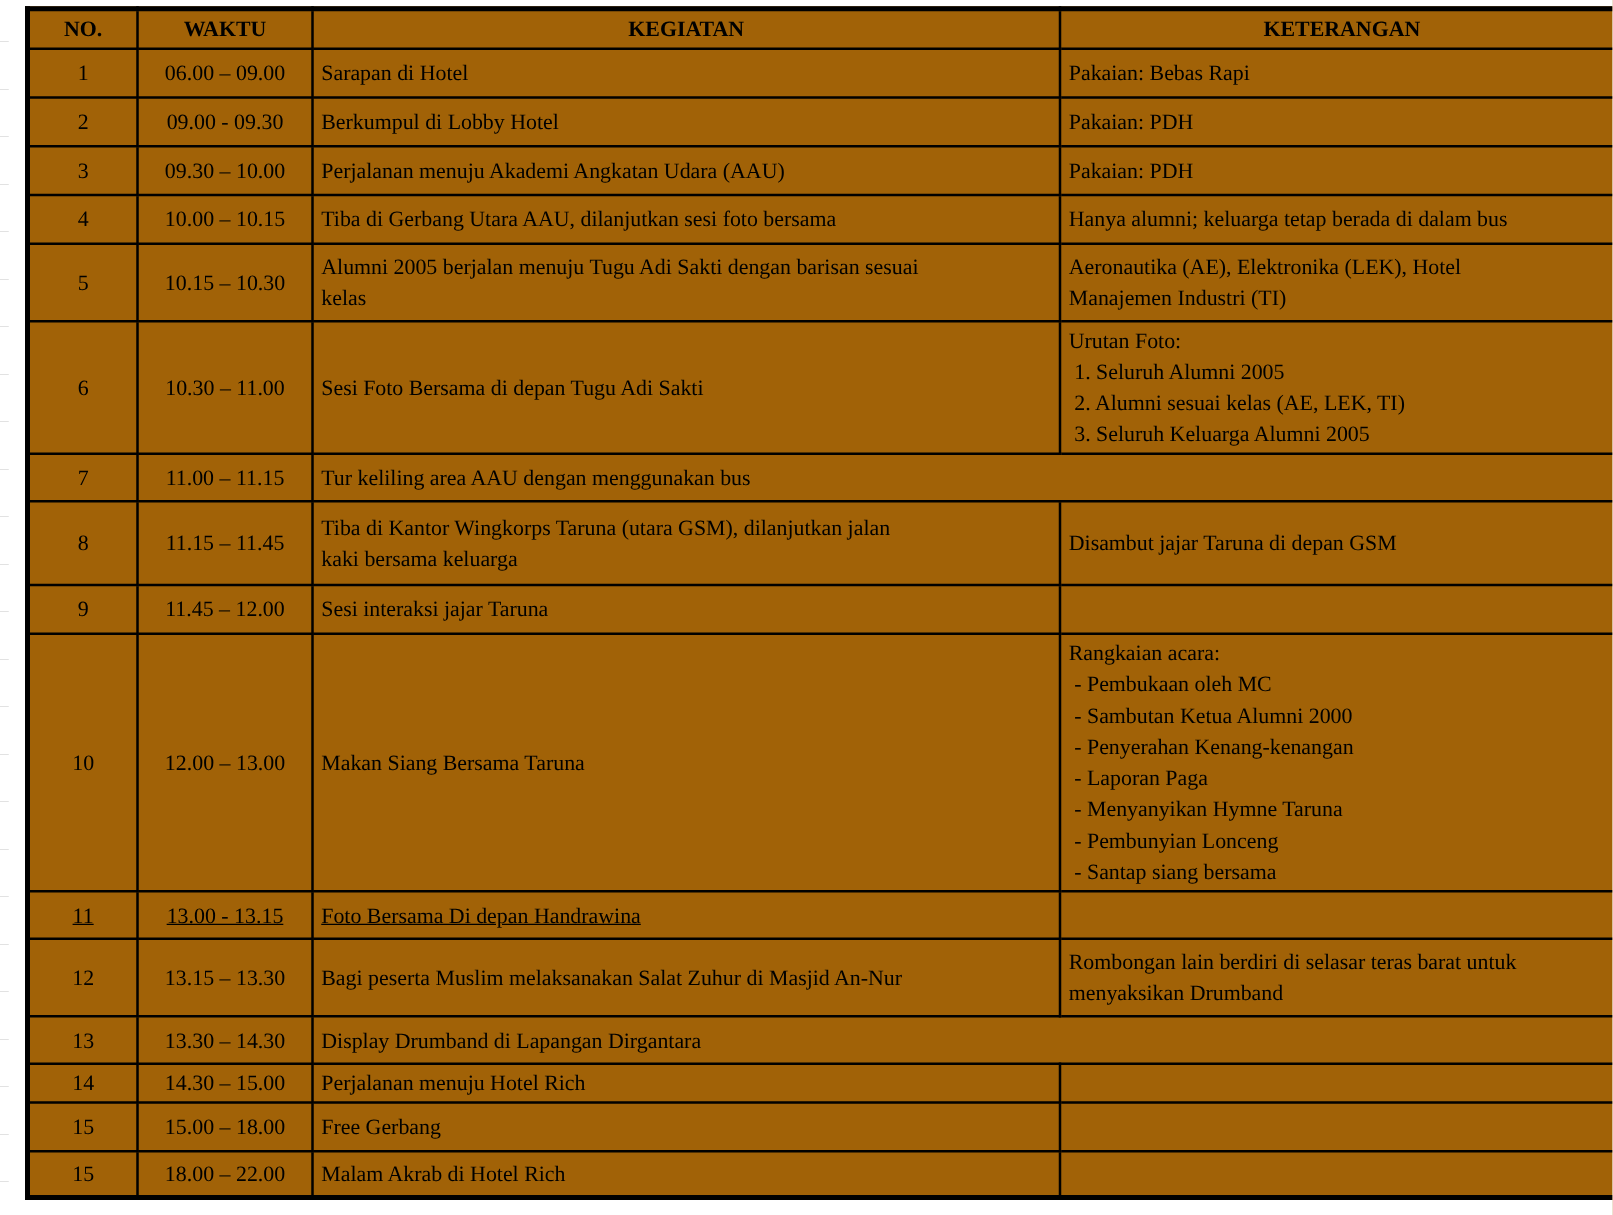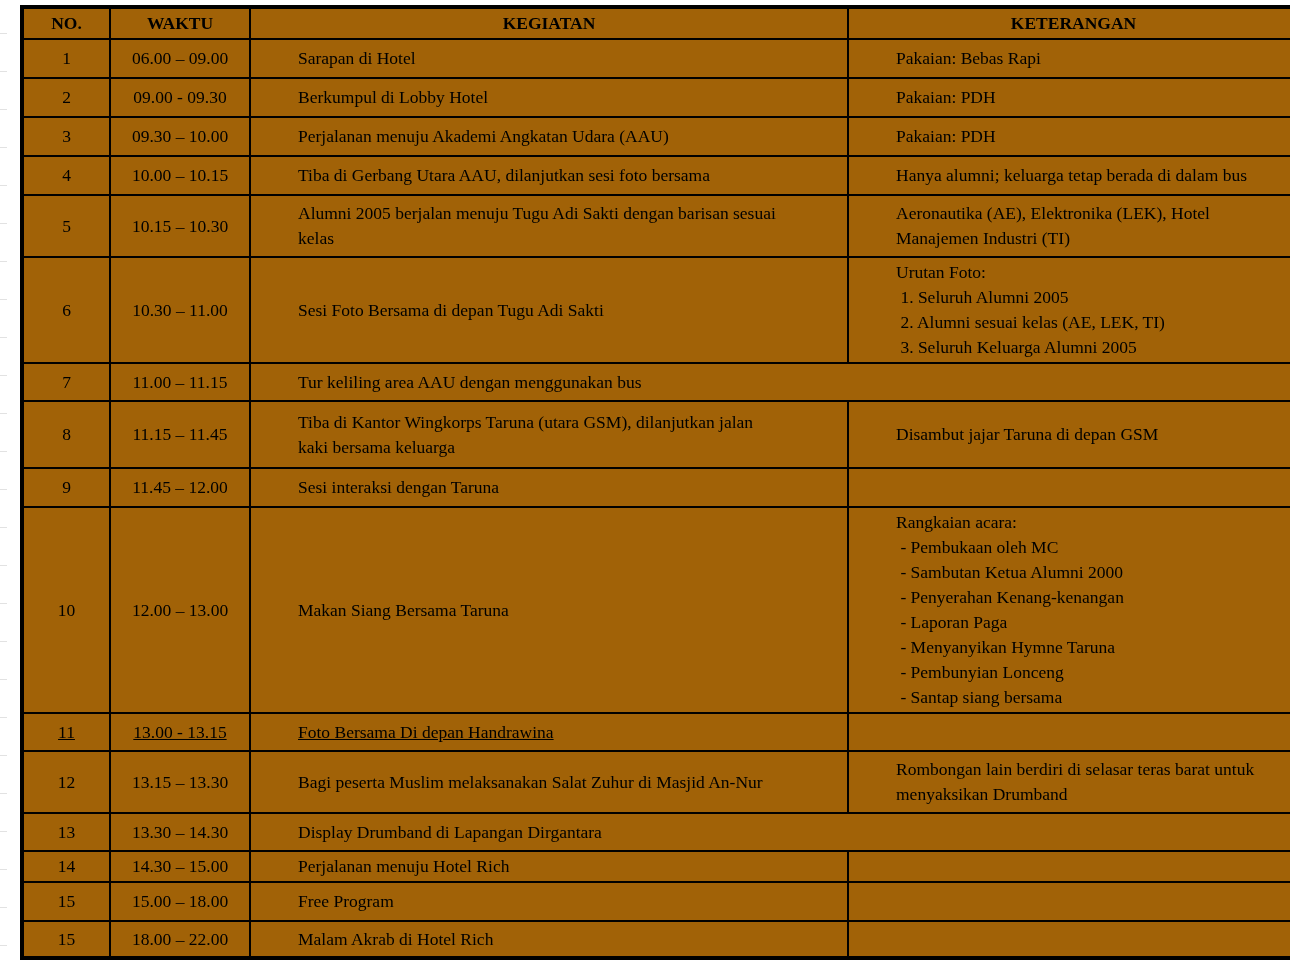--- a/index.html
+++ b/index.html
@@ -54,21 +54,21 @@
     text-align: center;
     padding: 2px 2px;
   }
   td.c-no, td.c-waktu {
     text-align: center;
     padding: 2px 2px;
   }
   td.c-kegiatan, td.c-keterangan {
     text-align: left;
   }
-  .line { white-space: pre-wrap; margin-left: 41px; }
+  .line { white-space: pre-wrap; }
 </style>
 </head>
 <body>
 
 <div class="page">
   <div class="margin-strip left"></div>
   <div class="margin-strip right"></div>
 
   <table class="schedule">
     <colgroup>
@@ -166,21 +166,21 @@
             <div class="line">kaki bersama keluarga</div>
           </td>
           <td class="c-keterangan">
             <div class="line">Disambut jajar Taruna di depan GSM</div>
           </td>
         </tr>
         <tr style="height: 39px;">
           <td class="c-no">9</td>
           <td class="c-waktu">11.45 – 12.00</td>
           <td class="c-kegiatan">
-            <div class="line">Sesi interaksi dengan Taruna</div>
+            <div class="line">Sesi interaksi jajar Taruna</div>
           </td>
           <td class="c-keterangan"></td>
         </tr>
         <tr style="height: 203px;">
           <td class="c-no">10</td>
           <td class="c-waktu">12.00 – 13.00</td>
           <td class="c-kegiatan">
             <div class="line">Makan Siang Bersama Taruna</div>
           </td>
           <td class="c-keterangan">
@@ -225,21 +225,21 @@
           <td class="c-waktu">14.30 – 15.00</td>
           <td class="c-kegiatan">
             <div class="line">Perjalanan menuju Hotel Rich</div>
           </td>
           <td class="c-keterangan"></td>
         </tr>
         <tr style="height: 39px;">
           <td class="c-no">15</td>
           <td class="c-waktu">15.00 – 18.00</td>
           <td class="c-kegiatan">
-            <div class="line">Free Program</div>
+            <div class="line">Free Gerbang</div>
           </td>
           <td class="c-keterangan"></td>
         </tr>
         <tr style="height: 37px;">
           <td class="c-no">15</td>
           <td class="c-waktu">18.00 – 22.00</td>
           <td class="c-kegiatan">
             <div class="line">Malam Akrab di Hotel Rich</div>
           </td>
           <td class="c-keterangan"></td>

